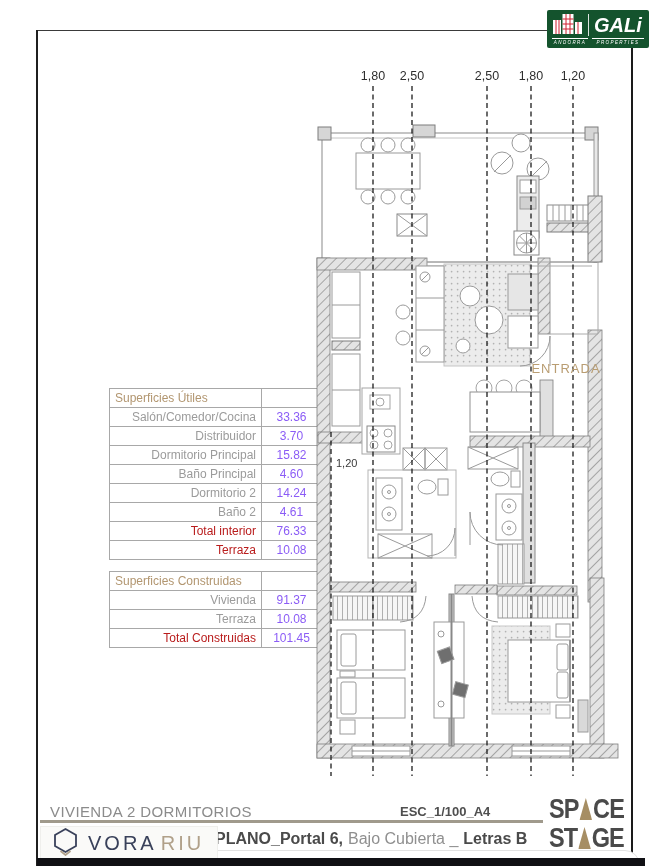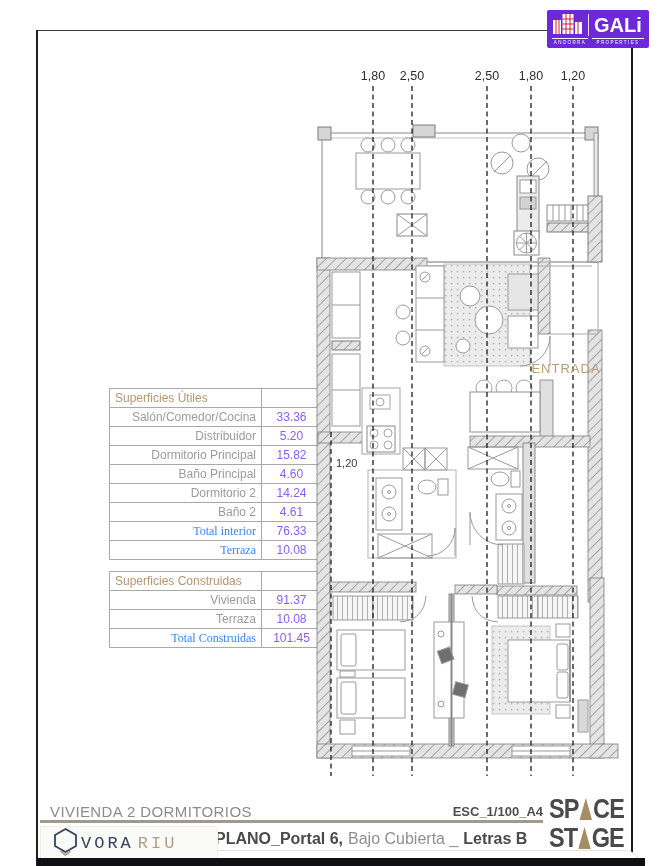--- a/index.html
+++ b/index.html
@@ -23,35 +23,35 @@
                  padding-top:1px;text-align:center;}
   .gali-sub .s1{width:36px;margin-right:4px;}
   .gali-sub .s2{width:52px;}
 
   
   table.surf{position:absolute;left:83px;border-collapse:collapse;font-size:12px;table-layout:fixed;margin-left:26px;}
   table.surf td{border:1px solid #a8a8a8;height:18px;padding:0 5px;white-space:nowrap;overflow:hidden;}
   table.surf td.lbl{width:141px;text-align:right;color:#9b9b9b;}
   table.surf td.val{width:49px;text-align:center;color:#8b5cf6;}
   table.surf td.hdr{text-align:left;color:#b29670;}
-  table.surf td.tan{color:#3b82f6;font-family:Liberation Serif, serif;}
+  table.surf td.tan{color:#b91c1c;}
   .t1{top:388px;}
   .t2{top:571px;}
 
   
   .f-title{left:50px;top:803px;font-size:15px;color:#8b8b8b;letter-spacing:.4px;}
   .f-rule{left:40px;top:820px;width:503px;height:2.5px;background:#a09a8c;}
-  .f-esc{left:400px;top:804px;width:143px;text-align:right;font-size:13px;font-weight:bold;color:#4f4f4f;}
+  .f-esc{left:400px;top:804px;width:143px;font-size:13px;font-weight:bold;color:#4f4f4f;}
   .f-plano{left:215px;top:830px;font-size:16px;color:#8f8f8f;}
   .f-plano .b{font-weight:bold;color:#4a4a4a;}
   .f-plano span{margin-right:5px;}
 
   .vora-box{left:40px;top:826px;width:178px;height:34px;background:#fafaf8;border:1px solid #efefec;
             box-sizing:border-box;display:flex;align-items:center;padding-left:11px;}
-  .vora-words{font-family:Liberation Mono, monospace;font-size:17px;margin-left:2px;letter-spacing:3px;color:#39415a;}
+  .vora-words{font-family:Liberation Sans, sans-serif;font-size:20px;margin-left:9px;letter-spacing:3px;color:#39415a;}
   .vora-words .riu{color:#b0a089;margin-left:4px;}
 
   .stage{left:549px;top:793px;color:#4a4a4a;transform:scaleX(.84);transform-origin:left top;}
   .stage-row{display:flex;align-items:flex-end;height:29px;font-size:28px;font-weight:bold;letter-spacing:-1px;line-height:26px;}
   .tri{display:inline-block;width:15px;height:22px;margin:0 1px 2px 1px;background:#a68e64;
        clip-path:polygon(50% 0,100% 100%,0 100%);}
 
   .round-panel{left:196px;top:850px;width:444px;height:30px;background:#fff;border:1.5px solid #e2e2e2;
                border-radius:15px;box-sizing:border-box;}
   .black-bar{left:37px;top:858px;width:608px;height:8px;background:#101014;}
@@ -60,21 +60,21 @@
 </style>
 </head>
 <body>
 
 <div class="page">
 
   <div class="abs hline-top"></div>
   <div class="abs vline-left"></div>
   <div class="abs vline-right"></div>
 
-  <div class="abs gali" style="background:#6d28d9;">
+  <div class="abs gali" style="background:#14532d;font-style:italic;">
     <div class="gali-main">
       <span>
         <svg width="31" height="23" viewBox="0 0 31 23">
           <rect x="1" y="8" width="8" height="14" fill="#fff"></rect>
           <rect x="10.5" y="2" width="11" height="20" fill="#fff"></rect>
           <rect x="23" y="10" width="7" height="12" fill="#fff"></rect>
           <g stroke="#cf2130" stroke-width="1">
             <line x1="4" y1="8" x2="4" y2="22"></line>
               <line x1="7" y1="8" x2="7" y2="22"></line>
             <line x1="14" y1="2" x2="14" y2="22"></line>
@@ -99,21 +99,21 @@
         <tr>
           <td class="lbl hdr">Superficies Útiles</td>
           <td class="val"></td>
         </tr>
     <tr>
           <td class="lbl">Salón/Comedor/Cocina</td>
           <td class="val">33.36</td>
         </tr>
     <tr>
           <td class="lbl">Distribuidor</td>
-          <td class="val">5.20</td>
+          <td class="val">3.70</td>
         </tr>
     <tr>
           <td class="lbl">Dormitorio Principal</td>
           <td class="val">15.82</td>
         </tr>
     <tr>
           <td class="lbl">Baño Principal</td>
           <td class="val">4.60</td>
         </tr>
     <tr>

